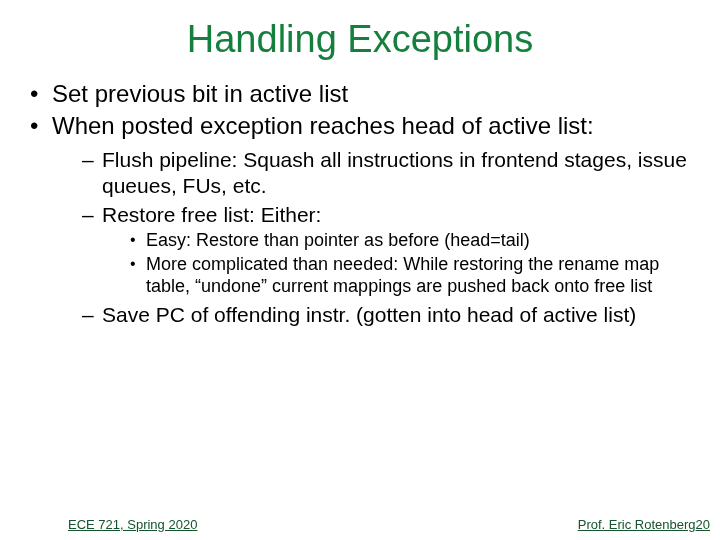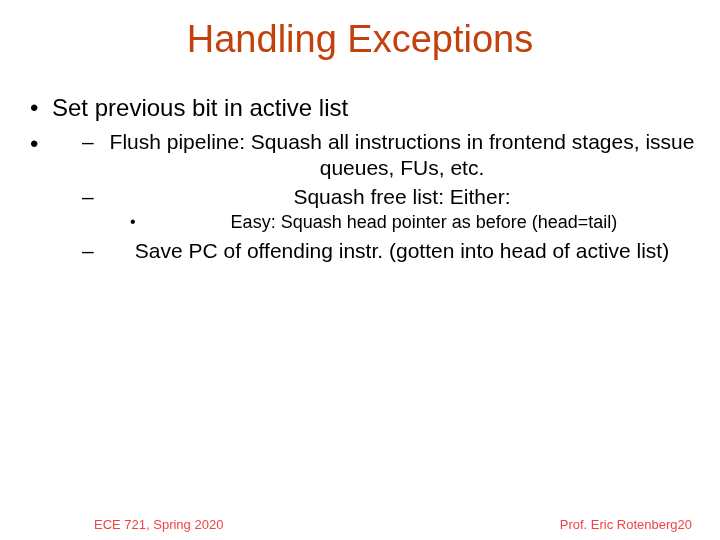--- a/index.html
+++ b/index.html
@@ -14,22 +14,22 @@
   }
   .slide {
     width: 100%;
     height: 100%;
     padding: 18px 18px 0 18px;
     position: relative;
   }
   .title {
     text-align: center;
     font-size: 38px;
-    color: #c2410c;
-    margin-bottom: 32px;
+    color: #15803d;
+    margin-bottom: 18px;
     font-weight: normal;
   }
   ul.outer {
     list-style: none;
     padding-left: 12px;
   }
   ul.outer > li {
     font-size: 24px;
     color: #000;
     margin-bottom: 2px;
@@ -49,21 +49,20 @@
     padding-left: 30px;
     margin-top: 6px;
   }
   ul.inner > li {
     font-size: 21px;
     color: #000;
     line-height: 1.22;
     margin-bottom: 4px;
     position: relative;
     padding-left: 20px;
-    text-align: center;
   }
   ul.inner > li::before {
     content: "–";
     position: absolute;
     left: 0;
     top: 0;
   }
   ul.inner2 {
     list-style: none;
     padding-left: 28px;
@@ -84,41 +83,43 @@
     top: 0;
     font-size: 16px;
   }
   .footer {
     position: absolute;
     bottom: 8px;
     left: 0;
     width: 100%;
     display: flex;
     font-size: 13px;
-    color: #ef4444;
-    padding: 0 26px;
+    color: #14532d;
+    padding: 0 0;
+    text-decoration: underline;
   }
   .footer .left { flex: 0 0 auto; margin-left: 68px; }
   .footer .center { flex: 1; text-align: right; margin-left: -40px;}
-  .footer .right { flex: 0 0 auto; margin-right: 2px; }
+  .footer .right { flex: 0 0 auto; margin-right: 10px; }
 </style>
 </head>
 <body>
 
 <div class="slide">
   <h1 class="title">Handling Exceptions</h1>
 
   <ul class="outer">
     <li><span>Set previous bit in active list</span></li>
-    <li>
+    <li><span>When posted exception reaches head of active list:</span>
       <ul class="inner">
         <li><span>Flush pipeline: Squash all instructions in frontend stages, issue queues, FUs, etc.</span></li>
-        <li><span>Squash free list: Either:</span>
+        <li><span>Restore free list: Either:</span>
           <ul class="inner2">
-            <li><span>Easy: Squash head pointer as before (head=tail)</span></li>
+            <li><span>Easy: Restore than pointer as before (head=tail)</span></li>
+            <li><span>More complicated than needed: While restoring the rename map table, “undone” current mappings are pushed back onto free list</span></li>
           </ul>
         </li>
         <li><span>Save PC of offending instr. (gotten into head of active list)</span></li>
       </ul>
     </li>
   </ul>
 
   <div class="footer">
     <div class="left">ECE 721, Spring 2020</div>
     <div class="center">Prof. Eric Rotenberg</div>

